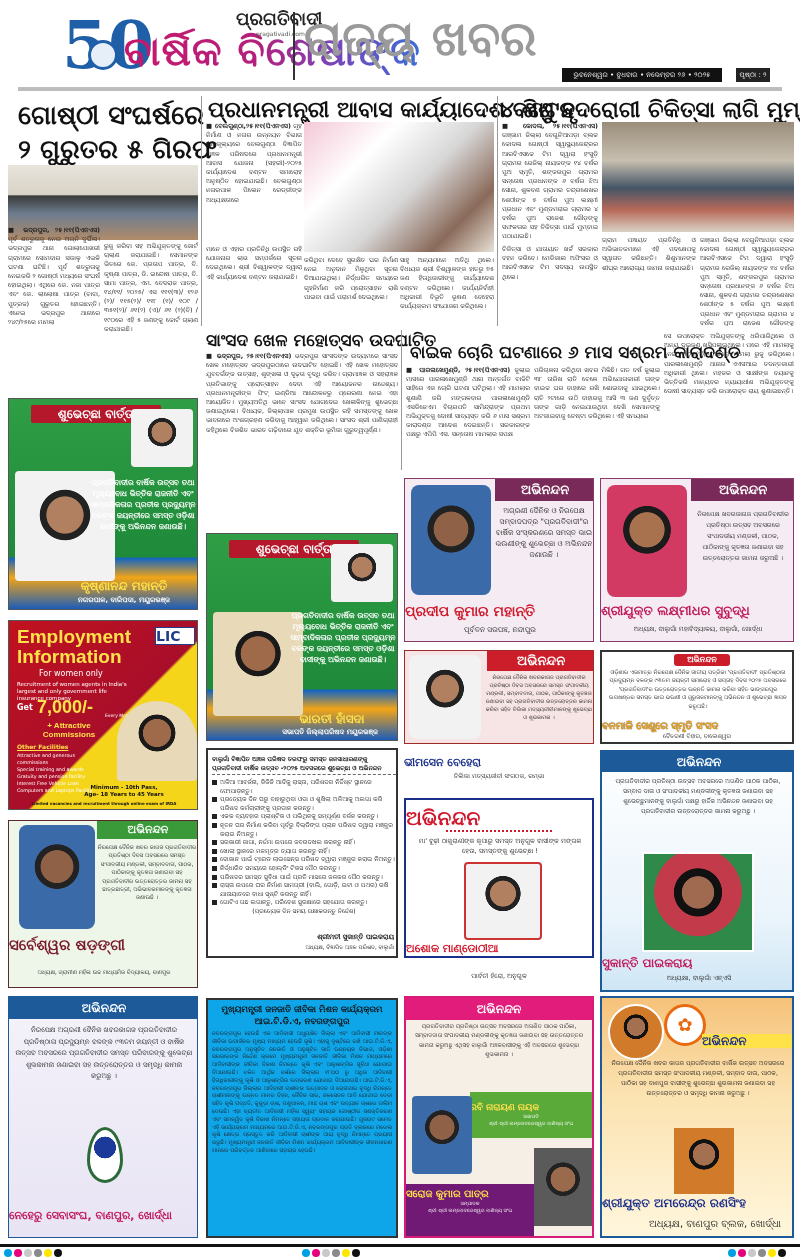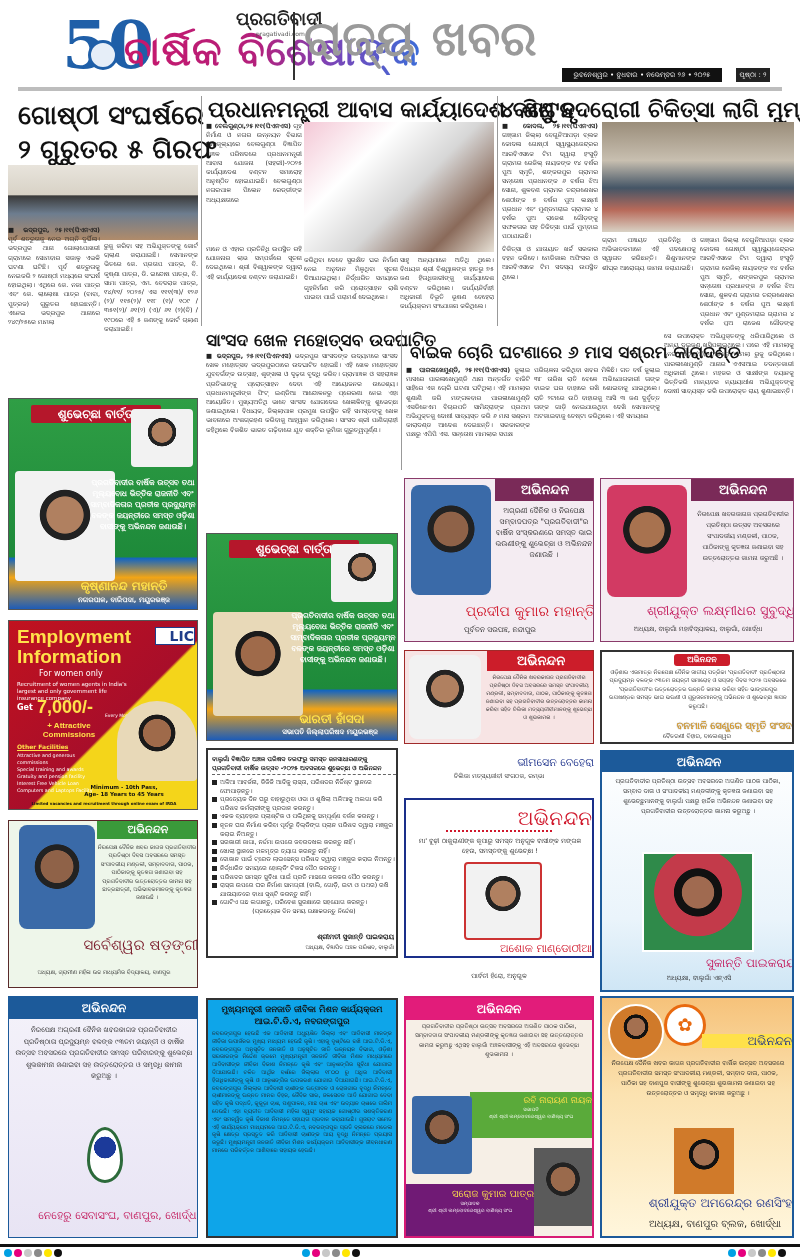--- a/index.html
+++ b/index.html
@@ -41,21 +41,21 @@
 .ad{overflow:hidden;border:1px solid #555}
 .ad-green{background:linear-gradient(180deg,#2f9e45 0%,#1e8a3a 75%,#1565c0 76%,#f2a516 85%,#1d5cb8 100%)}
 .ribbon{background:#b5172b;color:#fff;font-weight:bold;font-size:12px;text-align:center;border-radius:2px}
 .ad-msg{color:#fff;font-weight:bold;font-size:7.6px;line-height:11px;text-align:center}
 .ad-name{color:#ffe14a;font-weight:bold;font-size:12px;text-align:center;white-space:nowrap}
 .ad-sub{color:#fff;font-weight:bold;font-size:7px;text-align:center;white-space:nowrap}
 .lic{background:linear-gradient(135deg,#c1121f 0%,#a80e2a 55%,#f4d51a 56%,#f4d51a 100%);border:1px solid #555}
 .lic-t{color:#ffe14a;font-weight:bold;font-family:"Liberation Sans",sans-serif}
 .abh-head{color:#fff;font-weight:bold;text-align:center}
 .abh-body{font-size:7.4px;line-height:11px;text-align:center;color:#222}
-.abh-name{font-weight:normal;text-align:right;white-space:nowrap}
+.abh-name{font-weight:bold;text-align:left;white-space:nowrap}
 .abh-desig{font-size:7.4px;text-align:center;color:#222;white-space:nowrap}
 .list-item{font-size:6.2px;line-height:8.6px;color:#222;padding-left:8px;position:relative}
 .list-item:before{content:"";position:absolute;left:0;top:2px;width:5px;height:5px;background:#222}
 .dots{display:flex;gap:2px}
 .dots span{width:8px;height:8px;border-radius:50%}
 </style>
 </head>
 <body>
 
 <div class="abs mast">
@@ -124,21 +124,21 @@
   <div class="abs photo ph-face4" style="left:122px;top:10px;width:62px;height:58px;border-radius:4px"></div>
   <div class="abs photo ph-face4" style="left:6px;top:72px;width:100px;height:110px;border-radius:4px"></div>
   <div class="abs ad-msg" style="left:80px;top:78px;width:108px">ପ୍ରଗତିବାଦୀର ବାର୍ଷିକ ଉତ୍ସବ ତଥା ମୂଲ୍ୟବୋଧ ଭିତ୍ତିକ ରାଜନୀତି ଏବଂ ସାମ୍ବାଦିକତାର ପ୍ରତୀକ ପ୍ରଦ୍ୟୁମ୍ନ ବଳଙ୍କ ଜୟନ୍ତୀରେ ସମସ୍ତ ଓଡ଼ିଶା ବାସୀଙ୍କୁ ଅଭିନନ୍ଦନ ଜଣାଉଛି।</div>
   <div class="abs ad-name" style="left:40px;top:180px;width:150px">କୃଷ୍ଣାନନ୍ଦ ମହାନ୍ତି</div>
   <div class="abs ad-sub" style="left:40px;top:197px;width:150px">ନଗରପାଳ, ବାରିପଦା, ମୟୂରଭଞ୍ଜ</div>
 </div>
 
 <div class="abs lic" style="left:8px;top:620px;width:190px;height:190px">
   <div class="abs lic-t" style="left:8px;top:6px;font-size:19px;line-height:20px">Employment</div>
   <div class="abs lic-t" style="left:8px;top:26px;font-size:19px;line-height:20px">Information</div>
-  <div class="abs" style="left:146px;top:6px;width:40px;height:18px;background:#fff;border:1px solid #1f3d8a;color:#1f3d8a;font-weight:bold;font-size:14px;text-align:right;line-height:16px">LIC</div>
+  <div class="abs" style="left:146px;top:6px;width:40px;height:18px;background:#fff;border:1px solid #1f3d8a;color:#1f3d8a;font-weight:bold;font-size:14px;text-align:left;line-height:16px">LIC</div>
   <div class="abs" style="left:30px;top:48px;font-size:8px;color:#fff">For women only</div>
   <div class="abs" style="left:8px;top:60px;width:110px;font-size:5.5px;color:#fff;line-height:7px">Recruitment of women agents in India's largest and only government life insurance company</div>
   <div class="abs" style="left:8px;top:82px;font-size:8px;color:#fff;font-weight:bold">Get</div>
   <div class="abs lic-t" style="left:28px;top:76px;font-size:18px">7,000/-</div>
   <div class="abs" style="left:96px;top:92px;font-size:4.5px;color:#fff">Every Month</div>
   <div class="abs lic-t" style="left:20px;top:100px;width:80px;font-size:8px;text-align:center">+ Attractive Commissions</div>
   <div class="abs" style="left:8px;top:122px;font-size:6px;color:#ffe14a;font-weight:bold;text-decoration:underline">Other Facilities</div>
   <div class="abs" style="left:8px;top:131px;width:90px;font-size:4.8px;color:#fff;line-height:7px">
     <div>Attractive and generous commissions</div>
     <div>Special training and awards</div>
@@ -250,21 +250,21 @@
 <div class="abs ad" style="left:206px;top:998px;width:192px;height:240px;background:#0ea5e9;border:2px solid #333">
   <div class="abs" style="left:0;top:4px;width:188px;font-size:8.6px;font-weight:bold;text-align:center">ମୁଖ୍ୟମନ୍ତ୍ରୀ ଜନଜାତି ଜୀବିକା ମିଶନ କାର୍ଯ୍ୟକ୍ରମ</div>
   <div class="abs" style="left:0;top:16px;width:188px;font-size:8.6px;font-weight:bold;text-align:center">ଆଇ.ଟି.ଡି.ଏ, ନବରଙ୍ଗପୁର</div>
   <div class="abs txt" style="left:4px;top:30px;width:180px;height:204px;font-size:5.6px;line-height:7.8px">ନବରଙ୍ଗପୁର ହେଉଛି ଏକ ଆଦିବାସୀ ଅଧ୍ୟୁଷିତ ଜିଲ୍ଲା ଏବଂ ଆଦିବାସୀ ମାନଙ୍କ ଜୀବିକା ଉପାର୍ଜନର ମୁଖ୍ୟ ମାଧ୍ୟମ ହେଉଛି କୃଷି। ଏହାକୁ ଦୃଷ୍ଟିରେ ରଖି ଆଇ.ଟି.ଡି.ଏ, ନବରଙ୍ଗପୁର ଅନୁସୂଚିତ ଜନଜାତି ଓ ଅନୁସୂଚିତ ଜାତି ଉନ୍ନୟନ ବିଭାଗ, ଓଡ଼ିଶା ସରକାରଙ୍କ ନିର୍ଦ୍ଦେଶ କ୍ରମେ ମୁଖ୍ୟମନ୍ତ୍ରୀ ଜନଜାତି ଜୀବିକା ମିଶନ ମାଧ୍ୟମରେ ଆଦିବାସୀଙ୍କ ଜୀବିକା ବିକାଶ ନିମନ୍ତେ କୃଷି ଏବଂ ଆନୁଷଙ୍ଗିକ ସୁବିଧା ଯୋଗାଇ ଦିଆଯାଉଛି। ଚଳିତ ଆର୍ଥିକ ବର୍ଷରେ ଜିଲ୍ଲାର ୧୮୦୦ ରୁ ଅଧିକ ଆଦିବାସୀ ହିତାଧିକାରୀଙ୍କୁ କୃଷି ଓ ଆନୁଷଙ୍ଗିକ ଉପକରଣ ଯୋଗାଇ ଦିଆଯାଇଛି। ଆଇ.ଟି.ଡି.ଏ, ନବରଙ୍ଗପୁର ଜିଲ୍ଲାର ଆଦିବାସୀ ଚାଷୀଙ୍କ ଉତ୍ପାଦନ ଓ ରୋଜଗାର ବୃଦ୍ଧି ନିମନ୍ତେ ଚାଷୀମାନଙ୍କୁ ଉନ୍ନତ ମାନର ବିହନ, ଜୈବିକ ସାର, ଜଳସେଚନ ଆଦି ଯୋଗାଇ ଦେବା ସହିତ କୃଷି ପଦ୍ଧତି, କୁକୁଡ଼ା ଚାଷ, ପଶୁପାଳନ, ମାଛ ଚାଷ ଏବଂ ଉଦ୍ୟାନ ଚାଷରେ ତାଲିମ ଦେଉଛି। ଏହା ବ୍ୟତୀତ ଆଦିବାସୀ ମହିଳା ସ୍ୱୟଂ ସହାୟକ ଗୋଷ୍ଠୀର ସଶକ୍ତିକରଣ ଏବଂ ସମନ୍ୱିତ କୃଷି ବିକାଶ ନିମନ୍ତେ ସହାୟତା ପ୍ରଦାନ କରାଯାଉଛି। ଗୁଜରାଟ ସମେତ ଏହି କାର୍ଯ୍ୟକ୍ରମ ମାଧ୍ୟମରେ ଆଇ.ଟି.ଡି.ଏ, ନବରଙ୍ଗପୁର ପ୍ରତି ବ୍ଲକରେ ମଡେଲ କୃଷି କ୍ଷେତ୍ର ପ୍ରସ୍ତୁତ କରି ଆଦିବାସୀ ଚାଷୀଙ୍କ ଆୟ ବୃଦ୍ଧି ନିମନ୍ତେ ପ୍ରୟାସ କରୁଛି। ମୁଖ୍ୟମନ୍ତ୍ରୀ ଜନଜାତି ଜୀବିକା ମିଶନ କାର୍ଯ୍ୟକ୍ରମ ଆଦିବାସୀଙ୍କ ଜୀବନଧାରଣ ମାନରେ ପରିବର୍ତ୍ତନ ଆଣିବାରେ ସହାୟକ ହେଉଛି।</div>
 </div>
 
 <div class="abs ad" style="left:404px;top:996px;width:190px;height:242px;background:#f6efe6;border:2px solid #d81b76">
   <div class="abs abh-head" style="left:0;top:0;width:186px;height:22px;line-height:22px;background:#e21c7a;font-size:12px">ଅଭିନନ୍ଦନ</div>
   <div class="abs abh-body" style="left:4px;top:24px;width:178px;font-size:5.8px;line-height:9.4px">ପ୍ରଗତିବାଦୀର ପ୍ରତିଷ୍ଠା ଉତ୍ସବ ଅବସରରେ ଅଗଣିତ ପାଠକ ପାଠିକା, ସମ୍ବାଦଦାତା ସଂପାଦକୀୟ ମଣ୍ଡଳୀଙ୍କୁ କୃତଜ୍ଞତା ଜଣାଇବା ସହ ଉତ୍ତରୋତ୍ତର କାମନା କରୁଅଛୁ ଏଥିସହ ବାଲୁଗାଁ ଅଞ୍ଚଳବାସୀଙ୍କୁ ଏହି ଅବସରରେ ଶୁଭେଚ୍ଛା ଶୁଭକାମନା ।</div>
   <div class="abs" style="left:64px;top:94px;width:122px;height:46px;background:#5aaa3a">
-    <div class="abh-name" style="font-size:9px;color:#ffe14a;margin-top:3px">ରବି ନାରାୟଣ ନାୟକ</div>
+    <div class="abh-name" style="font-size:9px;color:#ffe14a;margin-top:10px">ରବି ନାରାୟଣ ନାୟକ</div>
     <div class="abh-desig" style="font-size:5px;color:#fff">ସଭାପତି</div>
     <div class="abh-desig" style="font-size:5px;color:#fff">ଶ୍ରୀ ଶ୍ରୀ ଲମ୍ବୋଦରେଶ୍ୱର ବାଣିଜ୍ୟ ସଂଘ</div>
   </div>
   <div class="abs photo ph-face6" style="left:6px;top:98px;width:60px;height:78px;border-radius:4px"></div>
   <div class="abs photo ph-face7" style="left:128px;top:150px;width:58px;height:78px"></div>
   <div class="abs" style="left:0;top:186px;width:128px;height:52px;background:#701a75">
     <div class="abh-name" style="font-size:10px;color:#ffe14a;margin-top:4px">ସରୋଜ କୁମାର ପାତ୍ର</div>
     <div class="abh-desig" style="font-size:5px;color:#fff">ସମ୍ପାଦକ</div>
     <div class="abh-desig" style="font-size:5px;color:#fff">ଶ୍ରୀ ଶ୍ରୀ ଲମ୍ବୋଦରେଶ୍ୱର ବାଣିଜ୍ୟ ସଂଘ</div>
   </div>

